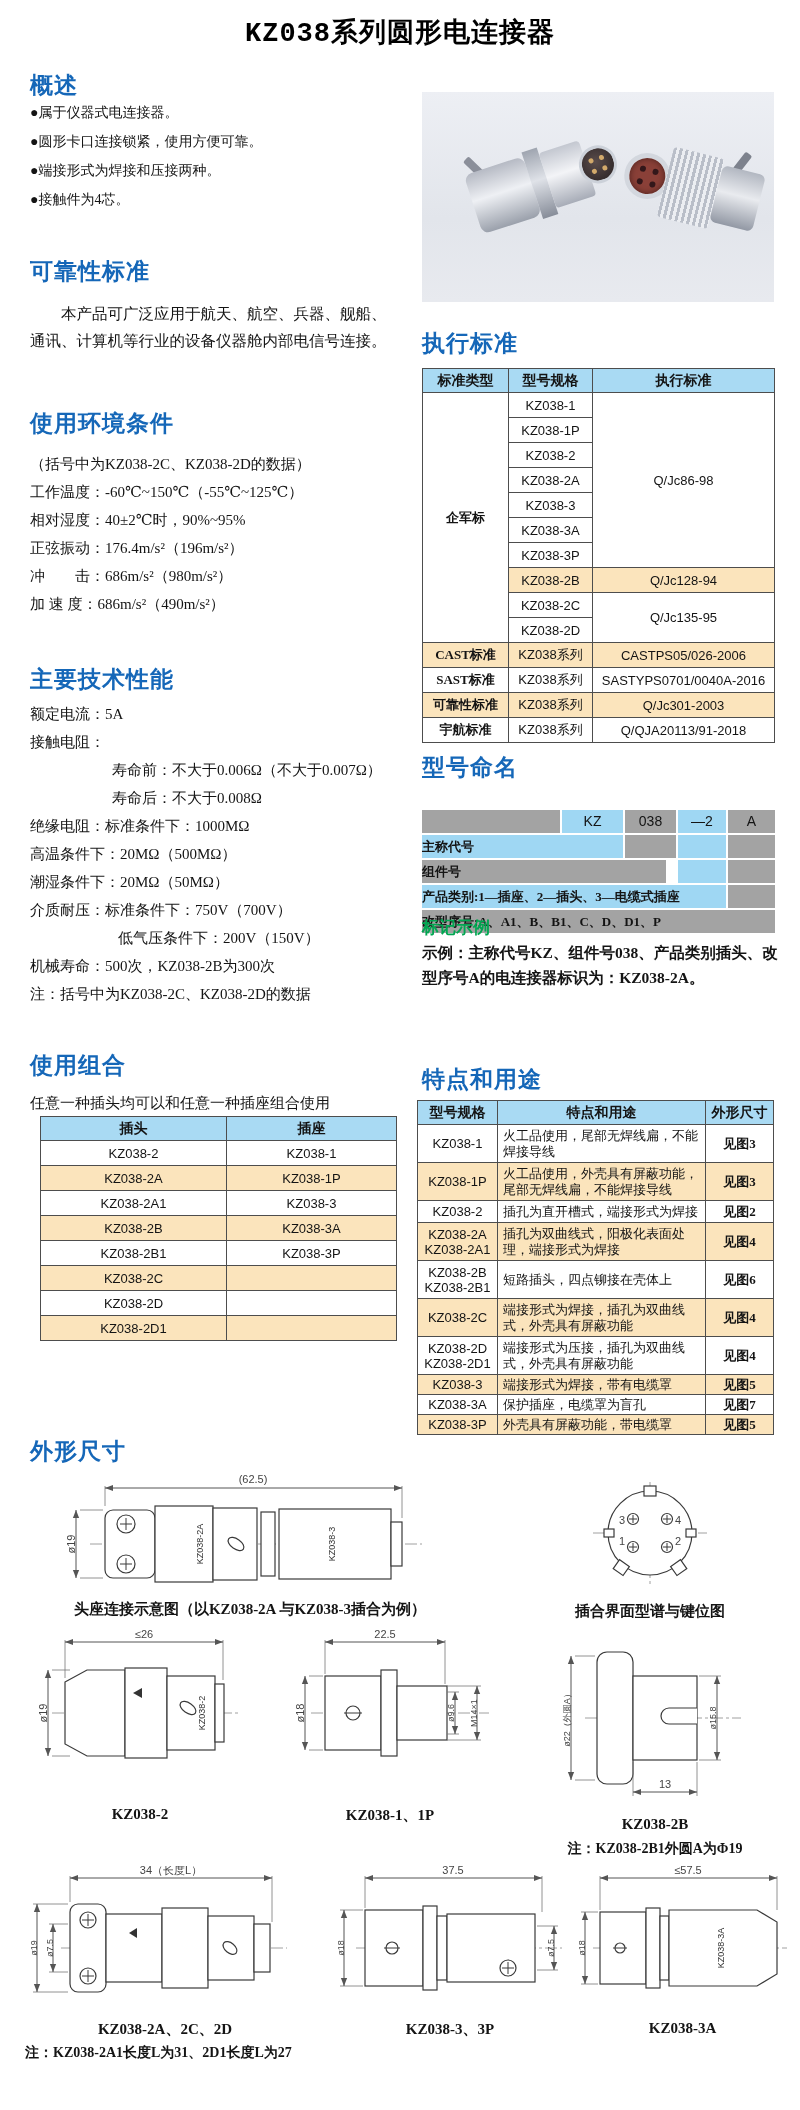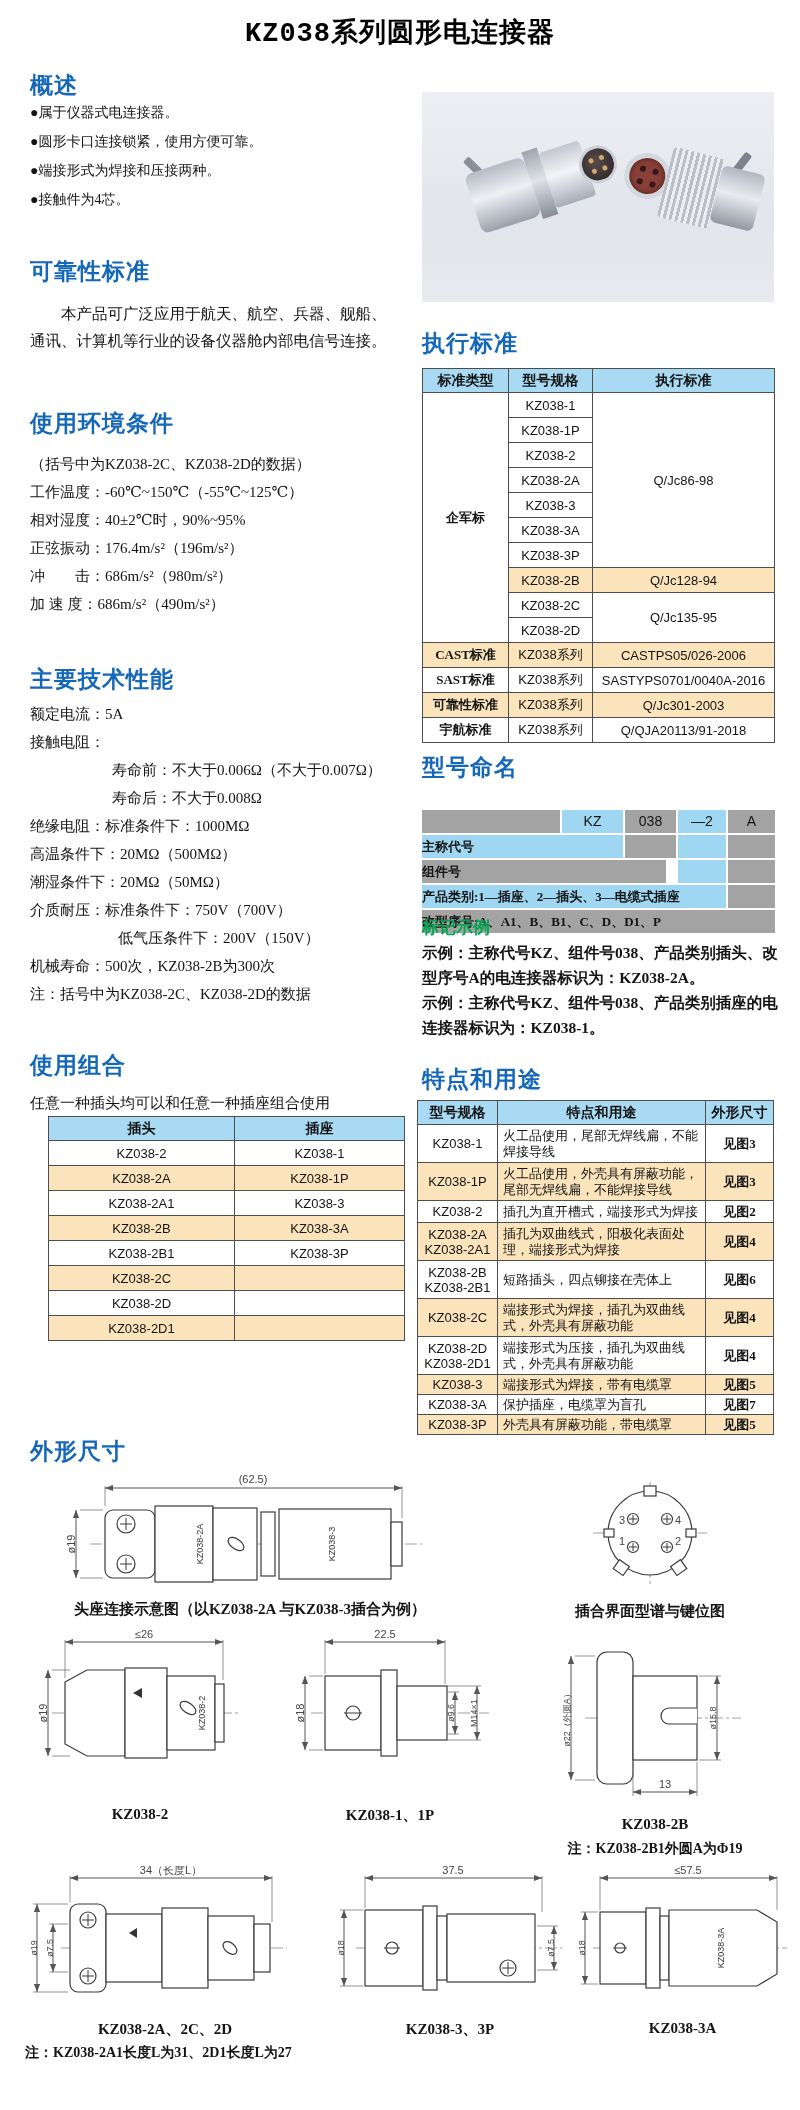--- a/index.html
+++ b/index.html
@@ -108,21 +108,21 @@
     <div>高温条件下：20MΩ（500MΩ）</div>
     <div>潮湿条件下：20MΩ（50MΩ）</div>
     <div>介质耐压：标准条件下：750V（700V）</div>
     <div class="ind2">低气压条件下：200V（150V）</div>
     <div>机械寿命：500次，KZ038-2B为300次</div>
     <div>注：括号中为KZ038-2C、KZ038-2D的数据</div>
   </div>
 
   <div class="abs h1" style="left:30px;top:1050px;">使用组合</div>
   <div class="abs" style="left:30px;top:1094px;font-size:15px;">任意一种插头均可以和任意一种插座组合使用</div>
-  <table class="abs tbl comb" style="left:48px;top:1116px;width:356px;border-radius:22px;">
+  <table class="abs tbl comb" style="left:40px;top:1116px;width:356px;border-radius:22px;">
     <colgroup>
         <col style="width:186px">
         <col style="width:170px">
       </colgroup>
     <tbody>
         <tr>
       <th>插头</th>
       <th>插座</th>
     </tr>
     <tr>
@@ -277,21 +277,20 @@
 
     <div class="nc ncb nlab" style="left:0;top:75px;width:304px;">产品类别:1—插座、2—插头、3—电缆式插座</div>
     <div class="nc nct" style="left:306px;top:75px;width:47px;"></div>
 
     <div class="nc nct nlab" style="left:0;top:100px;width:353px;">改型序号:A、A1、B、B1、C、D、D1、P</div>
   </div>
 
   <div class="abs hgreen" style="left:422px;top:916px;">标记示例</div>
   <div class="abs mark" style="left:422px;top:940px;width:358px;">
     <div>示例：主称代号KZ、组件号038、产品类别插头、改型序号A的电连接器标识为：KZ038-2A。</div>
-    <div>示例：主称代号KZ、组件号038、产品类别插座的电连接器标识为：KZ038-1。</div>
   </div>
 
   <div class="abs h1" style="left:422px;top:1064px;">特点和用途</div>
   <table class="abs tbl feat" style="left:417px;top:1100px;width:356px;">
     <colgroup>
         <col style="width:80px">
         <col style="width:208px">
         <col style="width:68px">
       </colgroup>
     <tbody>

